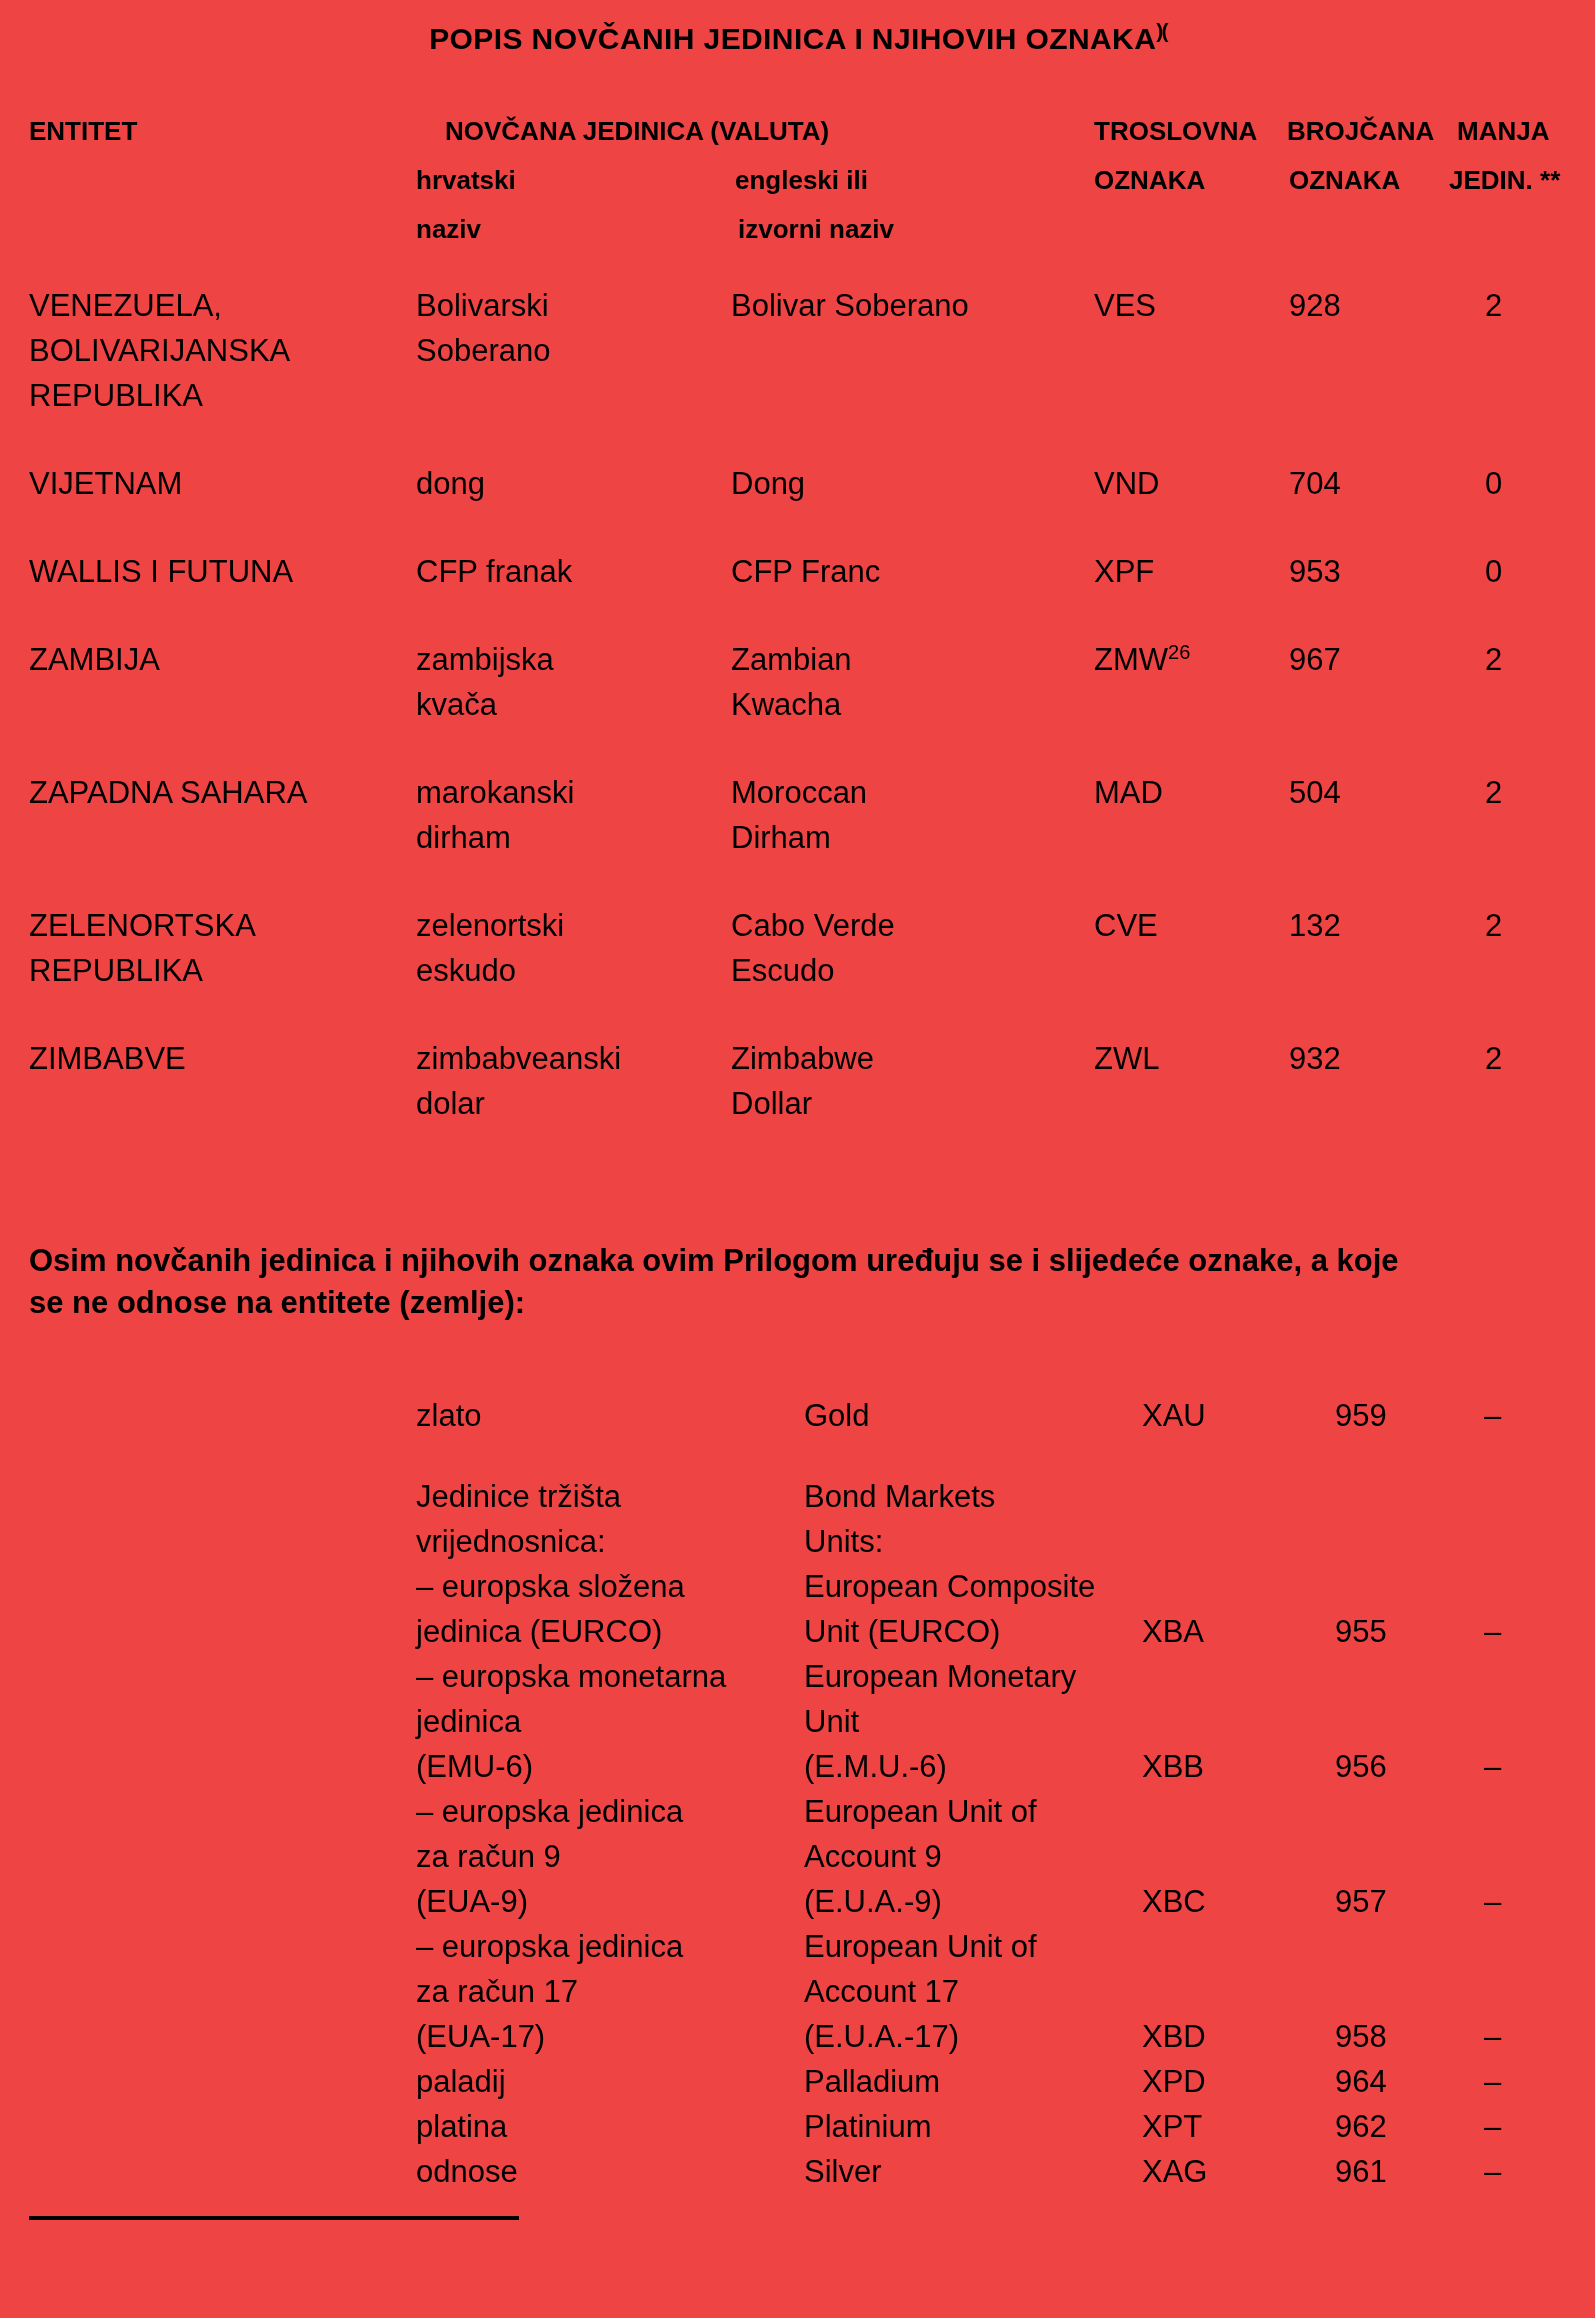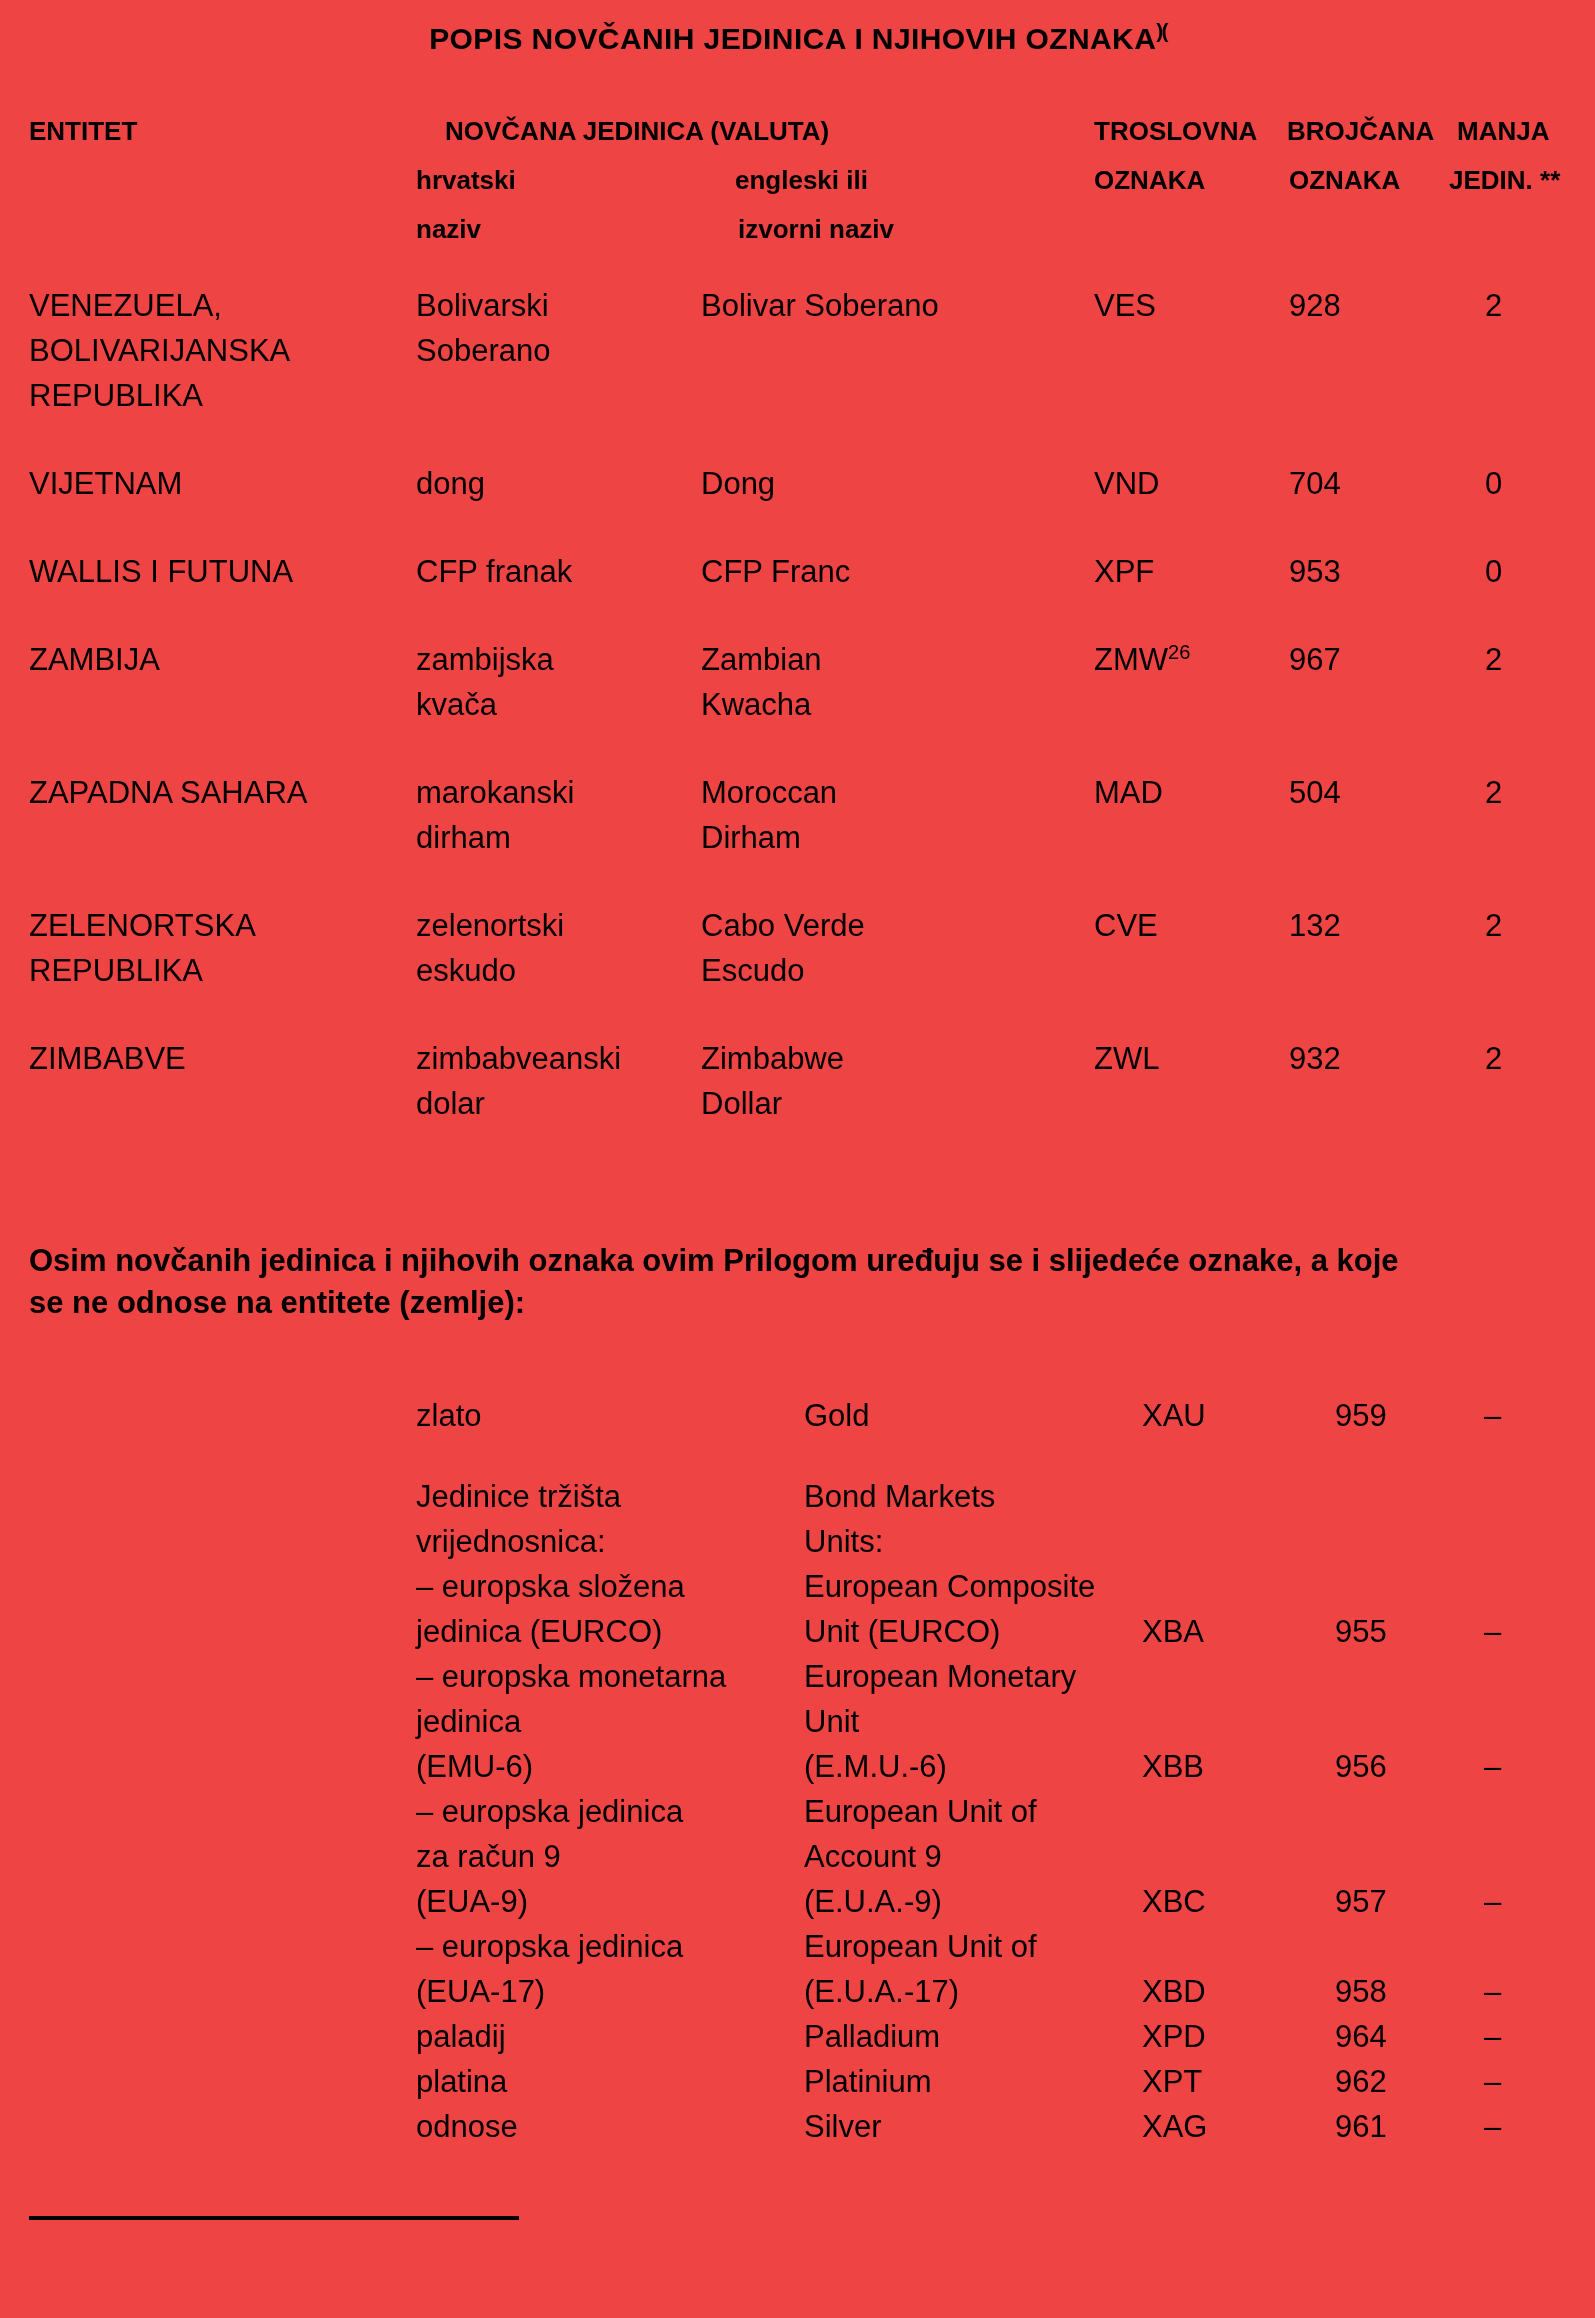--- a/index.html
+++ b/index.html
@@ -32,21 +32,21 @@
   .h-minor2   {left:1449px;top:49px;}
   .h-hr2      {left:416px; top:98px;}
   .h-en2      {left:738px; top:98px;}
   
   .t1{position:absolute;top:283px;left:0;width:1378px;font-size:31px;}
   .t1-row{position:relative;margin-bottom:43px;}
   .t1-row .cell{position:absolute;top:0;white-space:nowrap;}
   .t1-row .line{height:45px;line-height:45px;}
   .c-entity{left:29px;}
   .c-hr{left:416px;}
-  .c-en{left:701px;}
+  .c-en{left:731px;}
   .c-code{left:1094px;}
   .c-num{left:1289px;}
   .c-minor{left:1485px;}
   .c-code sup{font-size:20px;vertical-align:super;line-height:0;}
   
   .notepara{
     position:absolute;top:1240px;left:29px;width:1387px;
     font-size:31px;font-weight:bold;line-height:42px;
   }
   
@@ -261,20 +261,24 @@
         <span class="t2-en">(E.U.A.-9)</span>
         <span class="t2-code">XBC</span>
         <span class="t2-num">957</span>
         <span class="t2-minor">–</span>
       </div>
       <div class="t2-line">
         <span class="t2-hr">– europska jedinica</span>
         <span class="t2-en">European Unit of</span>
       </div>
       <div class="t2-line">
+        <span class="t2-hr">za račun 17</span>
+        <span class="t2-en">Account 17</span>
+      </div>
+      <div class="t2-line">
         <span class="t2-hr">(EUA-17)</span>
         <span class="t2-en">(E.U.A.-17)</span>
         <span class="t2-code">XBD</span>
         <span class="t2-num">958</span>
         <span class="t2-minor">–</span>
       </div>
       <div class="t2-line">
         <span class="t2-hr">paladij</span>
         <span class="t2-en">Palladium</span>
         <span class="t2-code">XPD</span>

